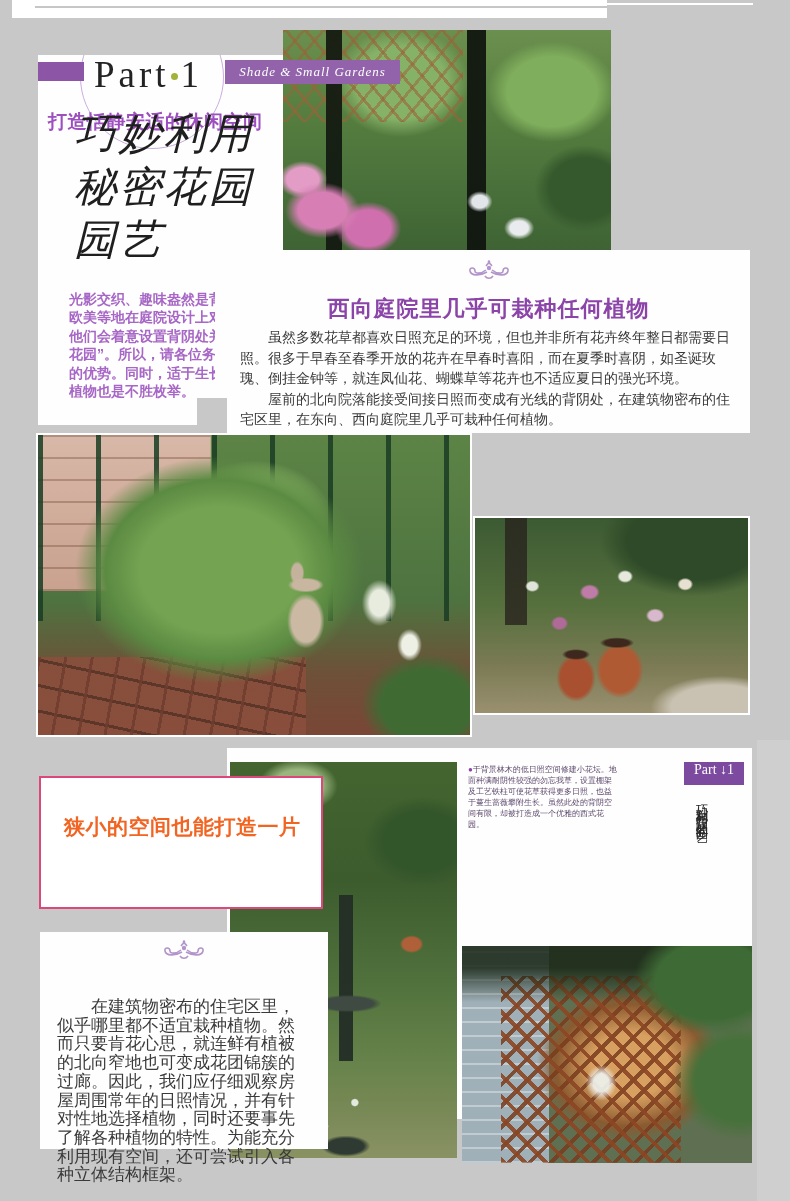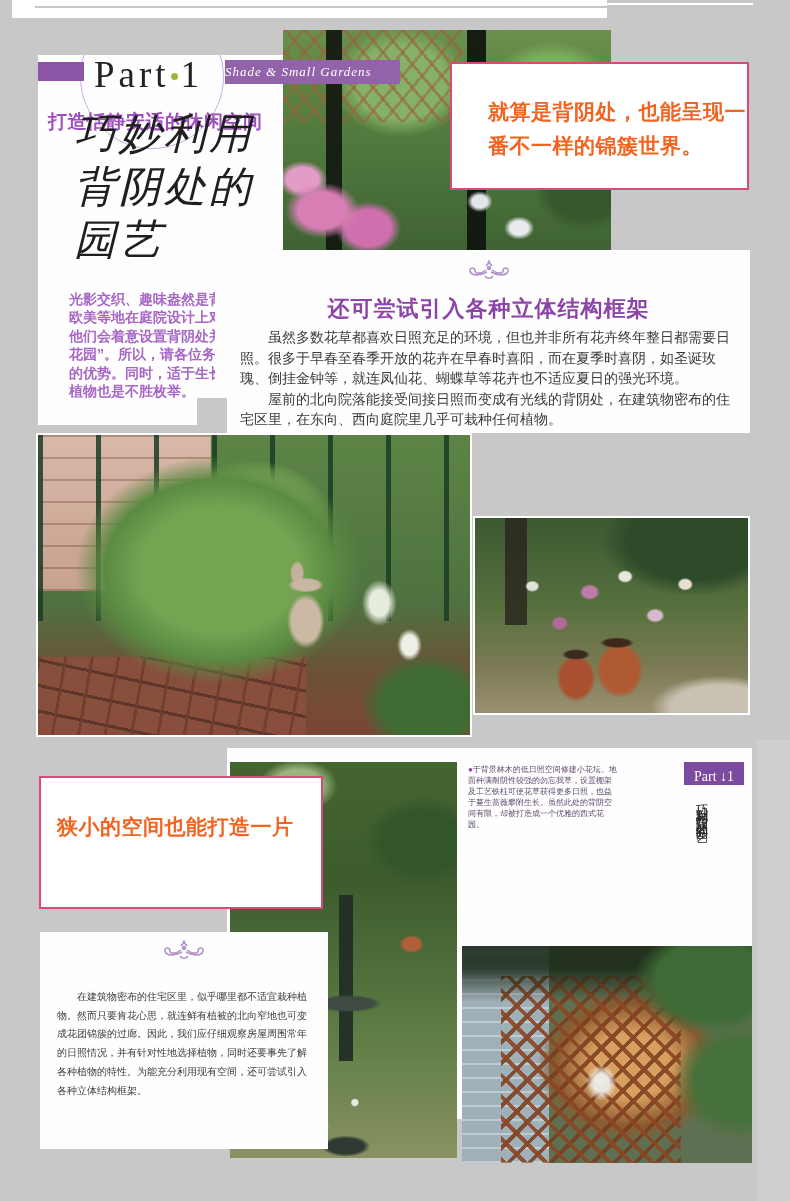--- a/index.html
+++ b/index.html
@@ -21,51 +21,51 @@
   .panel-space{left:40px;top:932px;width:288px;height:217px;}
 
   
   .circle-clip{left:38px;top:55px;width:245px;height:130px;overflow:hidden;pointer-events:none;}
   .deco-circle{position:absolute;left:42px;top:-50px;width:142px;height:142px;border:1px solid #c9aede;border-radius:50%;}
   .part-rect{left:0px;top:7px;width:46px;height:19px;background:#8c55a6;}
   .part-line{left:94px;top:53px;font-family:Liberation Serif, serif;font-size:37px;color:#232323;letter-spacing:4px;}
   .part-dot{display:inline-block;width:7px;height:7px;border-radius:50%;background:#a3b23b;margin:0 3px 5px 1px;vertical-align:middle;}
   .ribbon{left:225px;top:60px;width:175px;height:24px;background:#9263ab;color:#ffffff;
           font-family:"Liberation Serif",serif;font-style:italic;font-size:13px;letter-spacing:1px;
-          display:flex;align-items:center;}
+          display:flex;align-items:center;justify-content:center;}
   .subtitle{left:48px;top:101px;font-size:19px;font-weight:bold;color:#9d4fc0;letter-spacing:0.5px;margin-top:8px;}
   .big-title{left:74px;top:108px;font-family:"Liberation Serif",serif;font-size:42px;line-height:53px;
              color:#1f1f1f;letter-spacing:3px;font-style:italic;}
   .intro-text{left:69px;top:290px;width:146px;color:#a767c6;font-size:14px;font-weight:bold;}
   .intro-text div{height:18.4px;line-height:18.4px;white-space:nowrap;overflow:hidden;width:146px;}
 
   
   .callout{background:#ffffff;border:2px solid #dc4879;color:#f26422;font-weight:bold;
            font-size:21px;line-height:34px;letter-spacing:0.5px;}
   .callout-top{left:450px;top:62px;width:295px;height:124px;padding-top:0;}
   .callout-top .txt{position:absolute;left:36px;top:31px;}
   .callout-secret{left:39px;top:776px;width:280px;height:129px;}
-  .callout-secret .txt{position:absolute;left:16px;top:32px;line-height:34.5px;}
+  .callout-secret .txt{position:absolute;left:23px;top:32px;line-height:34.5px;}
 
   
   .ornament{position:absolute;left:50%;transform:translateX(-50%);}
   .sec-heading{position:absolute;width:100%;text-align:center;font-weight:bold;color:#8b44a8;}
   .panel-sun .sec-heading{top:44px;font-size:22px;letter-spacing:1px;}
   .panel-space .sec-heading{top:28px;font-size:17px;letter-spacing:1px;}
   .body-text{position:absolute;font-family:"Liberation Serif",serif;color:#3a3a3a;}
   .panel-sun .body-text{left:13px;top:78px;width:497px;font-size:14px;line-height:20.6px;}
-  .panel-space .body-text{left:17px;top:56px;width:254px;font-size:10px;line-height:18.7px;}
+  .panel-space .body-text{left:17px;top:66px;width:254px;font-size:17px;line-height:18.7px;}
   .body-text p{margin:0;text-indent:2em;}
 
   
   .caption{position:absolute;left:241px;top:16px;width:150px;font-family:"Liberation Serif",serif;
            font-size:8px;line-height:11px;color:#5d4a6e;}
   .caption .bullet{color:#8b44a8;}
   .part-tab{position:absolute;left:457px;top:14px;width:60px;height:23px;background:#7c4ba0;color:#ffffff;
-            font-family:"Liberation Serif",serif;font-size:14px;display:flex;align-items:flex-end;justify-content:center;}
+            font-family:"Liberation Serif",serif;font-size:14px;display:flex;align-items:flex-start;justify-content:center;}
   .side-title{position:absolute;left:466px;top:46px;height:170px;writing-mode:vertical-rl;
               font-family:"Liberation Serif",serif;font-size:12.5px;letter-spacing:3px;color:#242424;}
 
   .right-margin{left:757px;top:740px;width:33px;height:461px;background:#cfcfcf;}
 
   
   .photo{background-color:#4e7a3a;}
   .framed{box-shadow:0 0 0 2px #ffffff;}
 
   .photo-trellis{left:283px;top:30px;width:328px;height:220px;
@@ -180,50 +180,44 @@
   <div class="abs part-line">
     <span>Part</span><span class="part-dot"></span><span>1</span>
   </div>
   <div class="abs photo photo-trellis"></div>
   <div class="abs ribbon">
     <span>Shade &amp; Small Gardens</span>
   </div>
   <div class="abs subtitle">打造恬静安适的休闲空间</div>
   <div class="abs big-title">
     <div>巧妙利用</div>
-    <div>背阴处的</div>
+    <div>秘密花园</div>
     <div>园艺</div>
   </div>
   <div class="abs intro-text">
     <div>光影交织、趣味盎然是背阴</div>
     <div>欧美等地在庭院设计上对背</div>
     <div>他们会着意设置背阴处并</div>
     <div>花园”。所以，请各位务必</div>
     <div>的优势。同时，适于生长在</div>
     <div>植物也是不胜枚举。</div>
   </div>
 
-  <div class="abs callout callout-top">
-    <div class="txt">
-      <div>就算是背阴处，也能呈现一</div>
-      <div>番不一样的锦簇世界。</div>
-    </div>
-  </div>
 
   <div class="abs panel-sun" style="background:transparent;">
     <svg class="ornament" style="top:8px;" width="46" height="26" viewBox="0 0 46 26">
       <g fill="none" stroke="#b295cb" stroke-width="1.6">
         <path d="M23 6 C21 2, 25 2, 23 6 M20 8 C23 4, 23 4, 26 8"></path>
         <path d="M21 14 C14 18, 5 18, 4 13 C3 9, 9 9, 9 13 C9 16, 15 16, 20 12"></path>
         <path d="M25 14 C32 18, 41 18, 42 13 C43 9, 37 9, 37 13 C37 16, 31 16, 26 12"></path>
         <path d="M19 18 C21 21, 25 21, 27 18"></path>
       </g>
       <circle cx="23" cy="10" r="2.2" fill="#b295cb"></circle>
     </svg>
-    <div class="sec-heading">还可尝试引入各种立体结构框架</div>
+    <div class="sec-heading">西向庭院里几乎可栽种任何植物</div>
     <div class="body-text">
       <p>虽然多数花草都喜欢日照充足的环境，但也并非所有花卉终年整日都需要日照。很多于早春至春季开放的花卉在早春时喜阳，而在夏季时喜阴，如圣诞玫瑰、倒挂金钟等，就连凤仙花、蝴蝶草等花卉也不适应夏日的强光环境。</p>
       <p>屋前的北向院落能接受间接日照而变成有光线的背阴处，在建筑物密布的住宅区里，在东向、西向庭院里几乎可栽种任何植物。</p>
     </div>
   </div>
 
   <div class="abs photo photo-rabbit framed"></div>
   <div class="abs photo photo-hellebore framed"></div>
 
   <div class="abs sheet panel-bottom">

